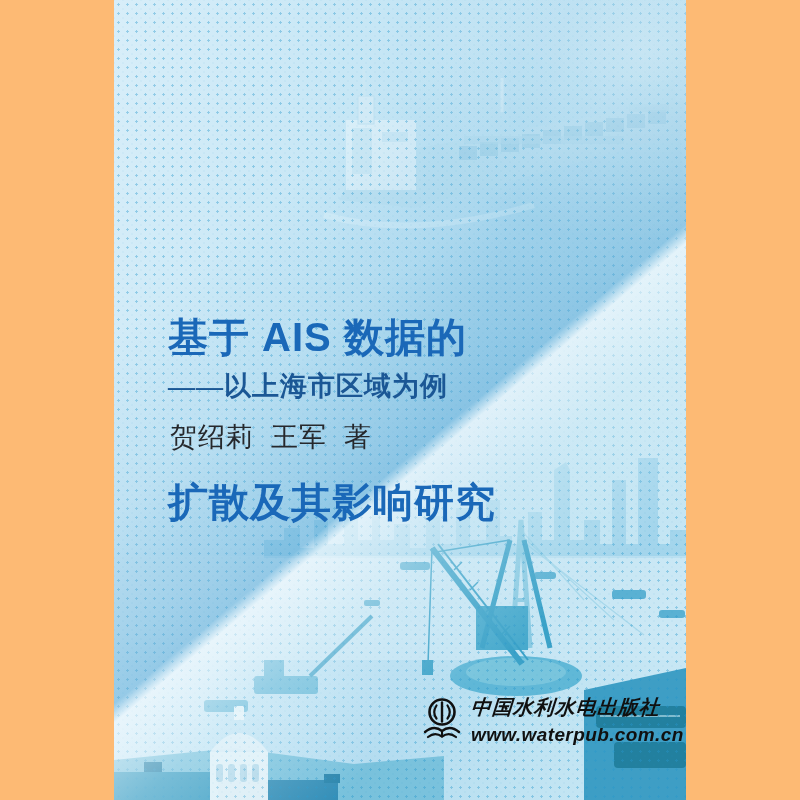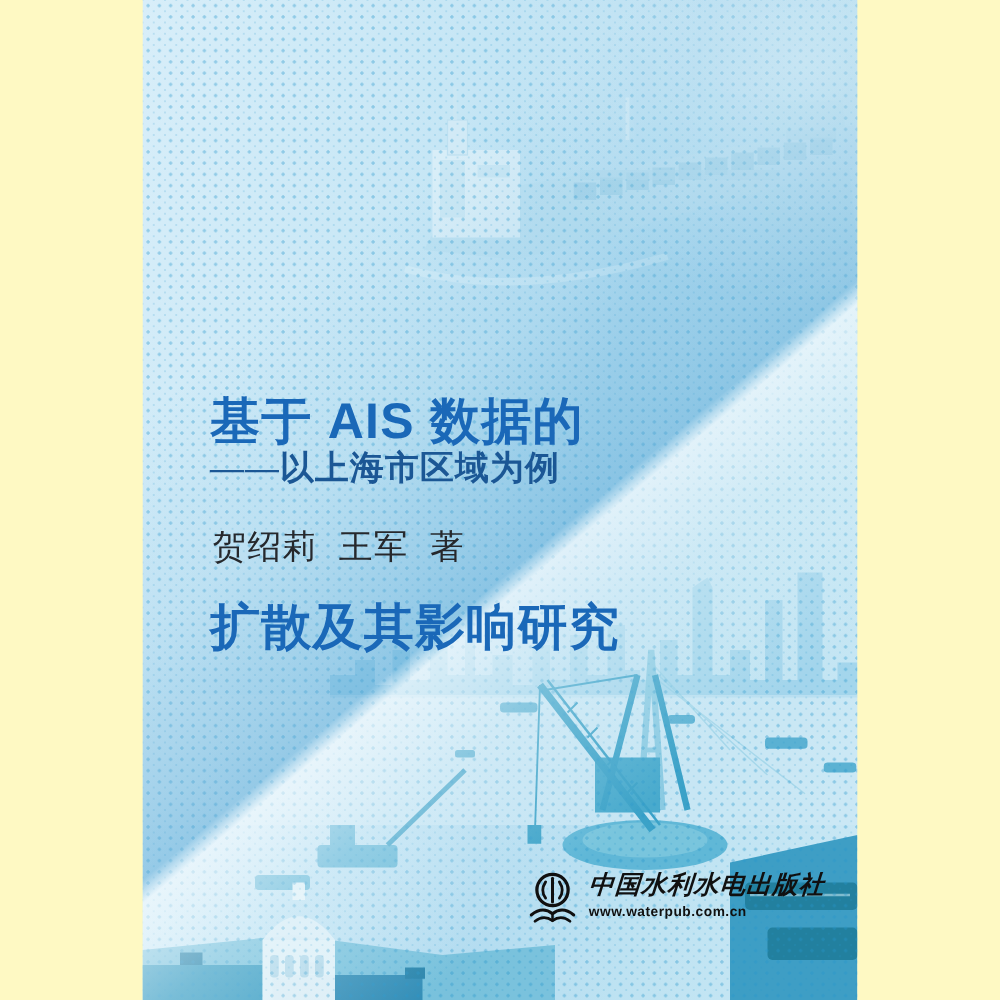--- a/index.html
+++ b/index.html
@@ -1,16 +1,16 @@
 <!DOCTYPE html>
 <html><head>
 <meta charset="utf-8">
 <style>
   html,body{margin:0;padding:0;background:#ffffff;}
-  .page{position:relative;width:800px;height:800px;background:#fef9c3;overflow:hidden;
+  .page{position:relative;width:800px;height:800px;background:#fdba74;overflow:hidden;
         font-family:"Liberation Sans",sans-serif;}
   .cover{position:absolute;left:114px;top:0;width:572px;height:800px;overflow:hidden;}
   .bg-base{position:absolute;inset:0;
     background:linear-gradient(105deg,#d8eef9 0%,#c6e6f5 35%,#b3dcf0 58%,#bfe3f2 78%,#cae8f5 100%);}
   .scene{position:absolute;inset:0;width:572px;height:800px;display:block;}
   .dots{position:absolute;inset:0;
     background-image:
       radial-gradient(circle,rgba(38,150,203,0.38) 0 1.15px,rgba(38,150,203,0) 1.3px),
       radial-gradient(circle,rgba(38,150,203,0.18) 0 0.85px,rgba(38,150,203,0) 1px);
     background-size:9px 9px,9px 9px;
@@ -21,32 +21,32 @@
       linear-gradient(140deg,
         rgba(125,190,226,0) 26%,
         rgba(110,182,222,0.16) 40%,
         rgba(92,170,215,0.38) 51%,
         rgba(86,166,213,0.46) 55%,
         rgba(250,253,255,0.62) 56.5%,
         rgba(236,248,252,0.34) 64%,
         rgba(255,255,255,0) 77%);}
   .title-block{position:absolute;left:54px;top:200px;color:#1a68b8;
     font-size:40px;font-weight:bold;line-height:55px;letter-spacing:1px;white-space:pre;}
-  .subtitle{position:absolute;left:54px;top:356px;color:#1b5795;
+  .subtitle{position:absolute;left:54px;top:368px;color:#1b5795;
     font-family:"Liberation Serif",serif;font-weight:bold;font-size:27px;
     letter-spacing:1px;white-space:pre;}
   .authors{position:absolute;left:56px;top:419px;color:#26282c;
     font-size:27px;letter-spacing:1px;white-space:pre;}
   .publisher{position:absolute;left:308px;top:694px;display:flex;align-items:flex-start;gap:9px;}
   .pub-logo{flex:0 0 auto;margin-top:3px;}
   .pub-text{display:flex;flex-direction:column;}
   .pub-name{font-family:"Liberation Serif",serif;font-weight:bold;font-style:italic;
     color:#101010;font-size:20px;letter-spacing:1px;white-space:pre;transform:skewX(-4deg);}
-  .pub-url{color:#101010;font-weight:bold;font-size:11px;letter-spacing:0.4px;
-    margin-top:3px;white-space:pre;}
+  .pub-url{color:#101010;font-weight:bold;font-size:19px;letter-spacing:0.4px;
+    margin-top:3px;white-space:pre;font-style:italic;}
 </style>
 </head>
 <body>
 
 <div class="page">
   <div class="cover">
 
     <div class="bg-base"></div>
 
     <svg class="scene" viewBox="0 0 572 800" xmlns="http://www.w3.org/2000/svg">

